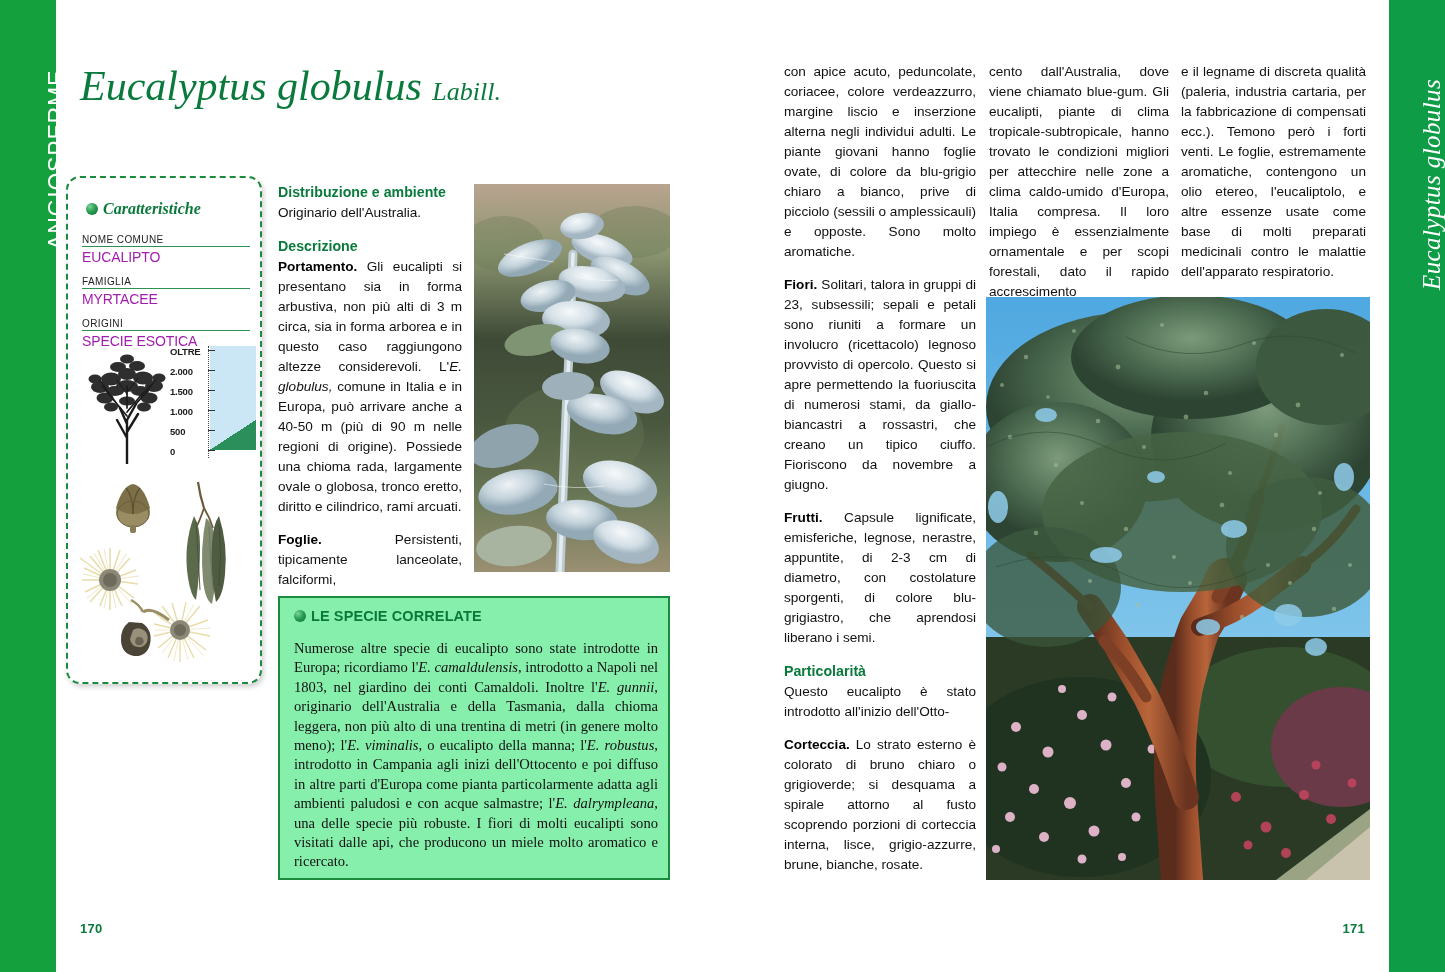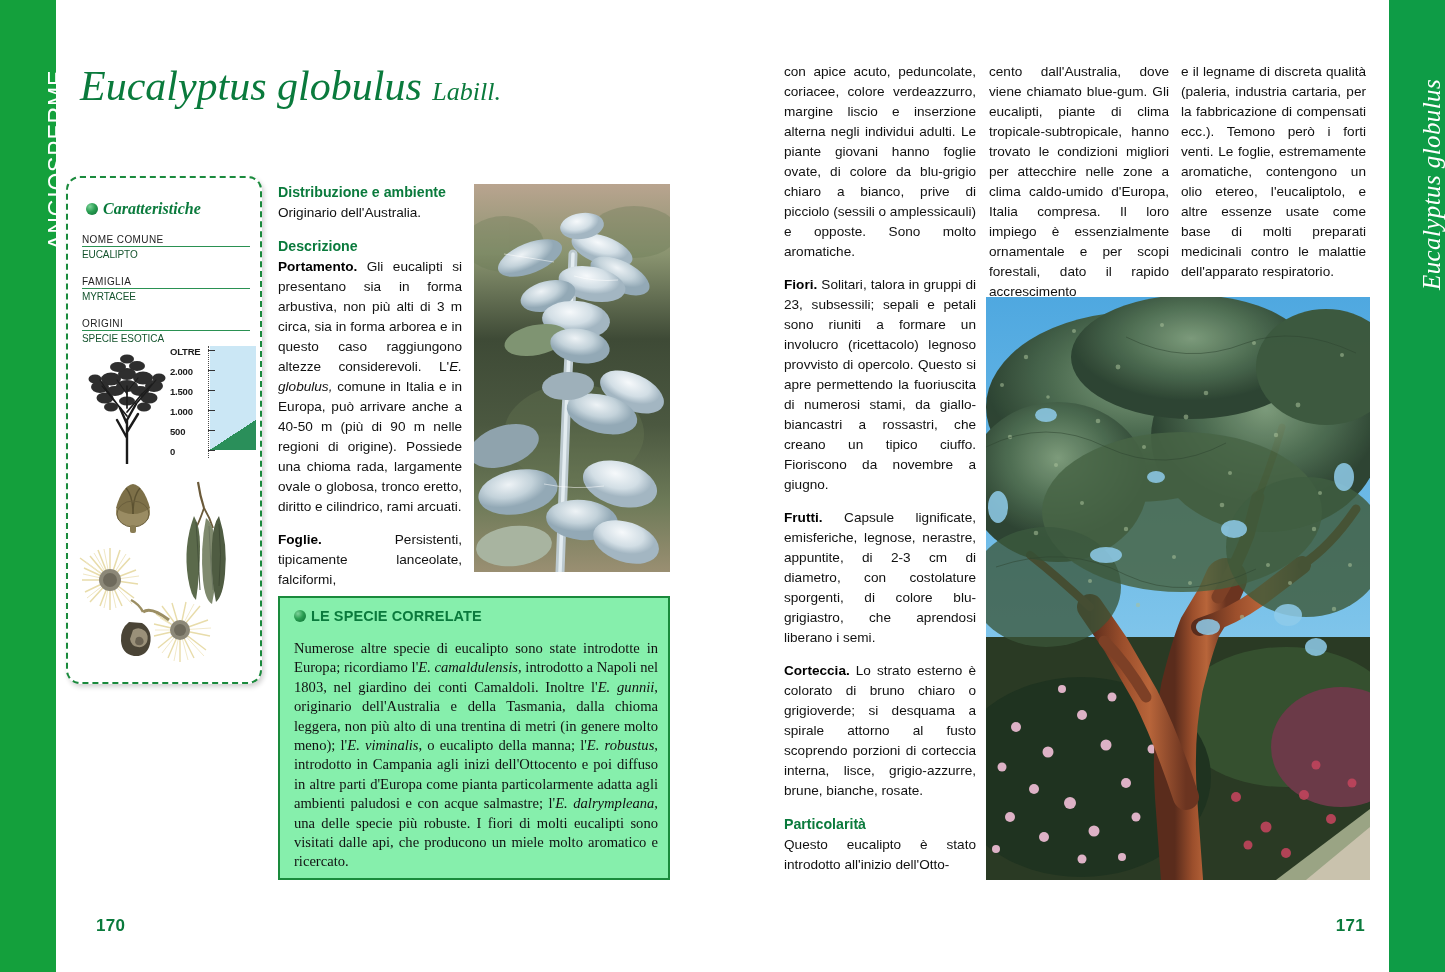--- a/index.html
+++ b/index.html
@@ -107,22 +107,22 @@
   }
   .field-label {
     font-size: 10px;
     letter-spacing: 0.4px;
     color: #222;
     text-transform: uppercase;
     padding-bottom: 1px;
     border-bottom: 1.2px solid #2a9152;
   }
   .field-value {
-    font-size: 10px;
-    color: #14532d;
+    font-size: 14px;
+    color: #a21caf;
     padding-top: 2px;
     letter-spacing: -0.1px;
   }
 
   
   .tree-silhouette { position:absolute; left: 16px; top: 168px; width: 86px; height: 118px; }
   .alt-chart { position: absolute; left: 104px; top: 168px; width: 84px; height: 112px; font-weight: bold; }
   .alt-chart .axis-label {
     position: absolute;
     right: 100%;
@@ -228,25 +228,24 @@
     font-size: 14.6px;
     line-height: 19.4px;
     color: #111;
     text-align: justify;
   }
 
   
   .folio {
     position: absolute;
     bottom: 36px;
-    font-size: 17px;
+    font-size: 13px;
     font-weight: bold;
     color: #0a7a3c;
     letter-spacing: 0.3px;
-    margin-left: 16px;
   }
   .folio-left  { left: 80px; }
   .folio-right { right: 80px; }
 </style>
 </head>
 <body>
 
 <div class="edge-tab edge-tab-left"></div>
 <div class="edge-label edge-label-left">ANGIOSPERME</div>
 
@@ -478,22 +477,22 @@
   </div>
   <div class="related-body">
     <span>Numerose altre specie di eucalipto sono state introdotte in Europa; ricordiamo l'</span><span class="it">E. camaldulensis</span><span>, introdotto a Napoli nel 1803, nel giardino dei conti Camaldoli. Inoltre l'</span><span class="it">E. gunnii</span><span>, originario dell'Australia e della Tasmania, dalla chioma leggera, non più alto di una trentina di metri (in genere molto meno); l'</span><span class="it">E. viminalis</span><span>, o eucalipto della manna; l'</span><span class="it">E. robustus</span><span>, introdotto in Campania agli inizi dell'Ottocento e poi diffuso in altre parti d'Europa come pianta particolarmente adatta agli ambienti paludosi e con acque salmastre; l'</span><span class="it">E. dalrympleana</span><span>, una delle specie più robuste. I fiori di molti eucalipti sono visitati dalle api, che producono un miele molto aromatico e ricercato.</span>
   </div>
 </div>
 
 <div class="col col-3">
   <p><span>con apice acuto, peduncolate, coriacee, colore verdeazzurro, margine liscio e inserzione alterna negli individui adulti. Le piante giovani hanno foglie ovate, di colore da blu-grigio chiaro a bianco, prive di picciolo (sessili o amplessicauli) e opposte. Sono molto aromatiche.</span></p>
   <p><span class="run-in">Fiori.</span><span> Solitari, talora in gruppi di 23, subsessili; sepali e petali sono riuniti a formare un involucro (ricettacolo) legnoso provvisto di opercolo. Questo si apre permettendo la fuoriuscita di numerosi stami, da giallo-biancastri a rossastri, che creano un tipico ciuffo. Fioriscono da novembre a giugno.</span></p>
   <p><span class="run-in">Frutti.</span><span> Capsule lignificate, emisferiche, legnose, nerastre, appuntite, di 2-3 cm di diametro, con costolature sporgenti, di colore blu-grigiastro, che aprendosi liberano i semi.</span></p>
+  <p><span class="head">Particolarità</span><span>Questo eucalipto è stato introdotto all'inizio dell'Otto-</span></p>
   <p><span class="run-in">Corteccia.</span><span> Lo strato esterno è colorato di bruno chiaro o grigioverde; si desquama a spirale attorno al fusto scoprendo porzioni di corteccia interna, lisce, grigio-azzurre, brune, bianche, rosate.</span></p>
-  <p><span class="head">Particolarità</span><span>Questo eucalipto è stato introdotto all'inizio dell'Otto-</span></p>
 </div>
 
 <div class="col col-4">
   <p><span>cento dall'Australia, dove viene chiamato blue-gum. Gli eucalipti, piante di clima tropicale-subtropicale, hanno trovato le condizioni migliori per attecchire nelle zone a clima caldo-umido d'Europa, Italia compresa. Il loro impiego è essenzialmente ornamentale e per scopi forestali, dato il rapido accrescimento</span></p>
 </div>
 
 <div class="col col-5">
   <p><span>e il legname di discreta qualità (paleria, industria cartaria, per la fabbricazione di compensati ecc.). Temono però i forti venti. Le foglie, estremamente aromatiche, contengono un olio etereo, l'eucaliptolo, e altre essenze usate come base di molti preparati medicinali contro le malattie dell'apparato respiratorio.</span></p>
 </div>
 

